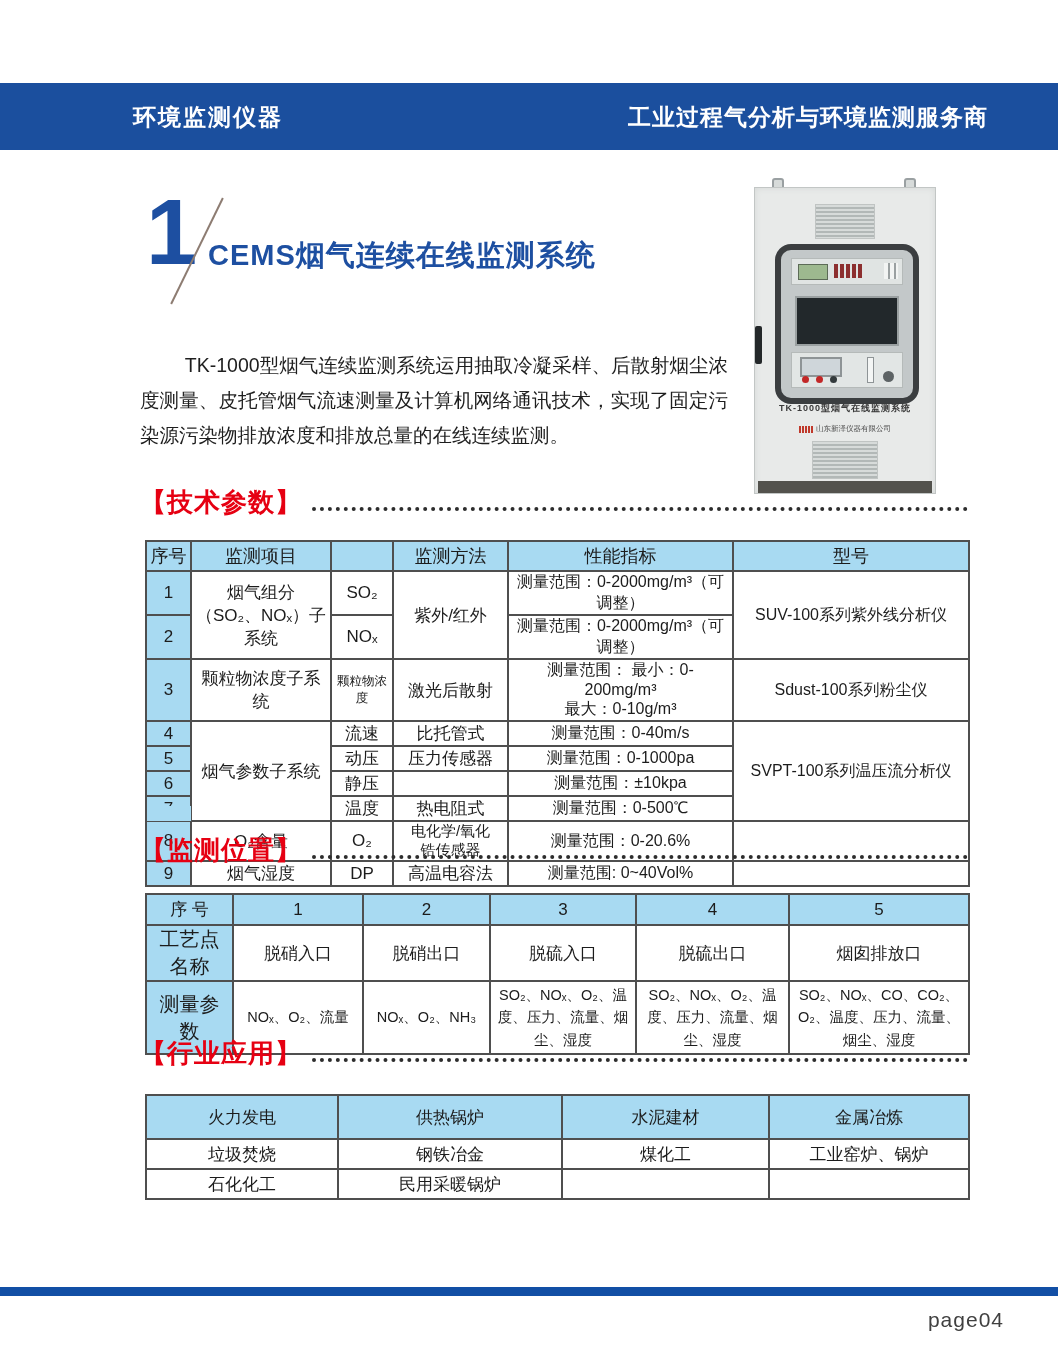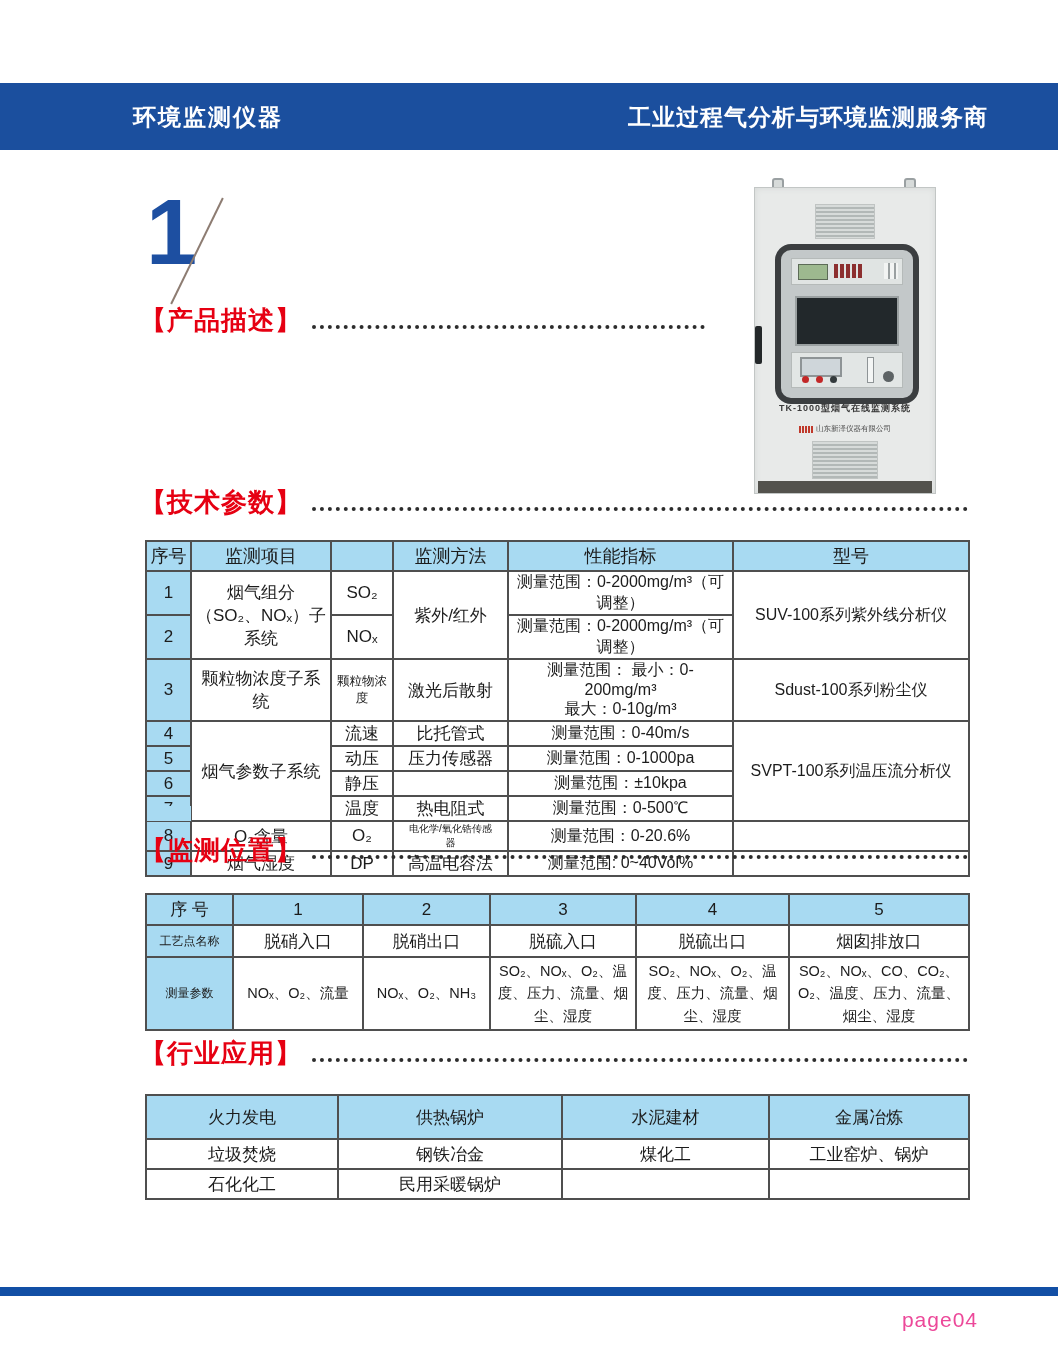--- a/index.html
+++ b/index.html
@@ -74,56 +74,54 @@
 
   
   table{border-collapse:collapse;table-layout:fixed;}
   td{border:2px solid #4f4f4f;text-align:center;vertical-align:middle;
     color:#1c1c1c;padding:0 3px;overflow:hidden;}
   .tt{position:absolute;left:145px;top:540px;width:823px;}
   .tt td{font-size:17px;}
   .tt tr.th td{background:#a8daf2;font-size:18px;}
   .tt td.num{background:#a8daf2;}
   .tt td.small{font-size:12.5px;padding:0 0;}
-  .tt td.msmall{font-size:10px;padding:0 12px;}
+  .tt td.msmall{font-size:15px;padding:0 12px;}
   .tt td.model{font-size:16px;}
   .tt td.perf{font-size:16px;}
   .blue-artifact{position:absolute;left:147px;top:806px;width:44px;height:15px;background:#a8daf2;}
 
   .pt{position:absolute;left:145px;top:893px;width:823px;}
   .pt td{font-size:17px;}
   .pt tr.th td{background:#a8daf2;}
-  .pt td.lbl{background:#a8daf2;font-size:12px;}
+  .pt td.lbl{background:#a8daf2;font-size:20px;}
   .pt td.param{font-size:14.5px;line-height:1.55;padding:2px 3px;}
 
   .it{position:absolute;left:145px;top:1094px;width:823px;}
   .it td{font-size:17px;}
   .it tr.th td{background:#a8daf2;}
 
   
   .footer-line{position:absolute;left:0;top:1287px;width:1058px;height:9px;background:#124fa5;}
-  .page-num{position:absolute;right:80px;top:1308px;font-size:21px;color:#ec4899;letter-spacing:1px;}
+  .page-num{position:absolute;right:54px;top:1308px;font-size:21px;color:#404040;letter-spacing:1px;}
 </style>
 </head>
 <body>
 
 <div class="page">
 
   <div class="topbar">
     <span class="topbar-left">环境监测仪器</span>
     <span class="topbar-right">工业过程气分析与环境监测服务商</span>
   </div>
 
   <div class="big-num">1</div>
   <div class="slash"></div>
-
-  <div class="sec sec-desc">
-    <span class="sec-label">【产品描述】</span>
-    <span class="dots"></span>
-  </div>
+  <h1 class="cems-title">CEMS烟气连续在线监测系统</h1>
+
+  <p class="desc-text">TK-1000型烟气连续监测系统运用抽取冷凝采样、后散射烟尘浓度测量、皮托管烟气流速测量及计算机网络通讯技术，实现了固定污染源污染物排放浓度和排放总量的在线连续监测。</p>
 
   <div class="cabinet">
     <div class="eye eye-l"></div>
     <div class="eye eye-r"></div>
     <div class="cab-body">
       <div class="grille grille-top"></div>
       <div class="cab-window">
         <div class="instr1">
           <span class="lcd"></span>
           <span class="keys"></span>

